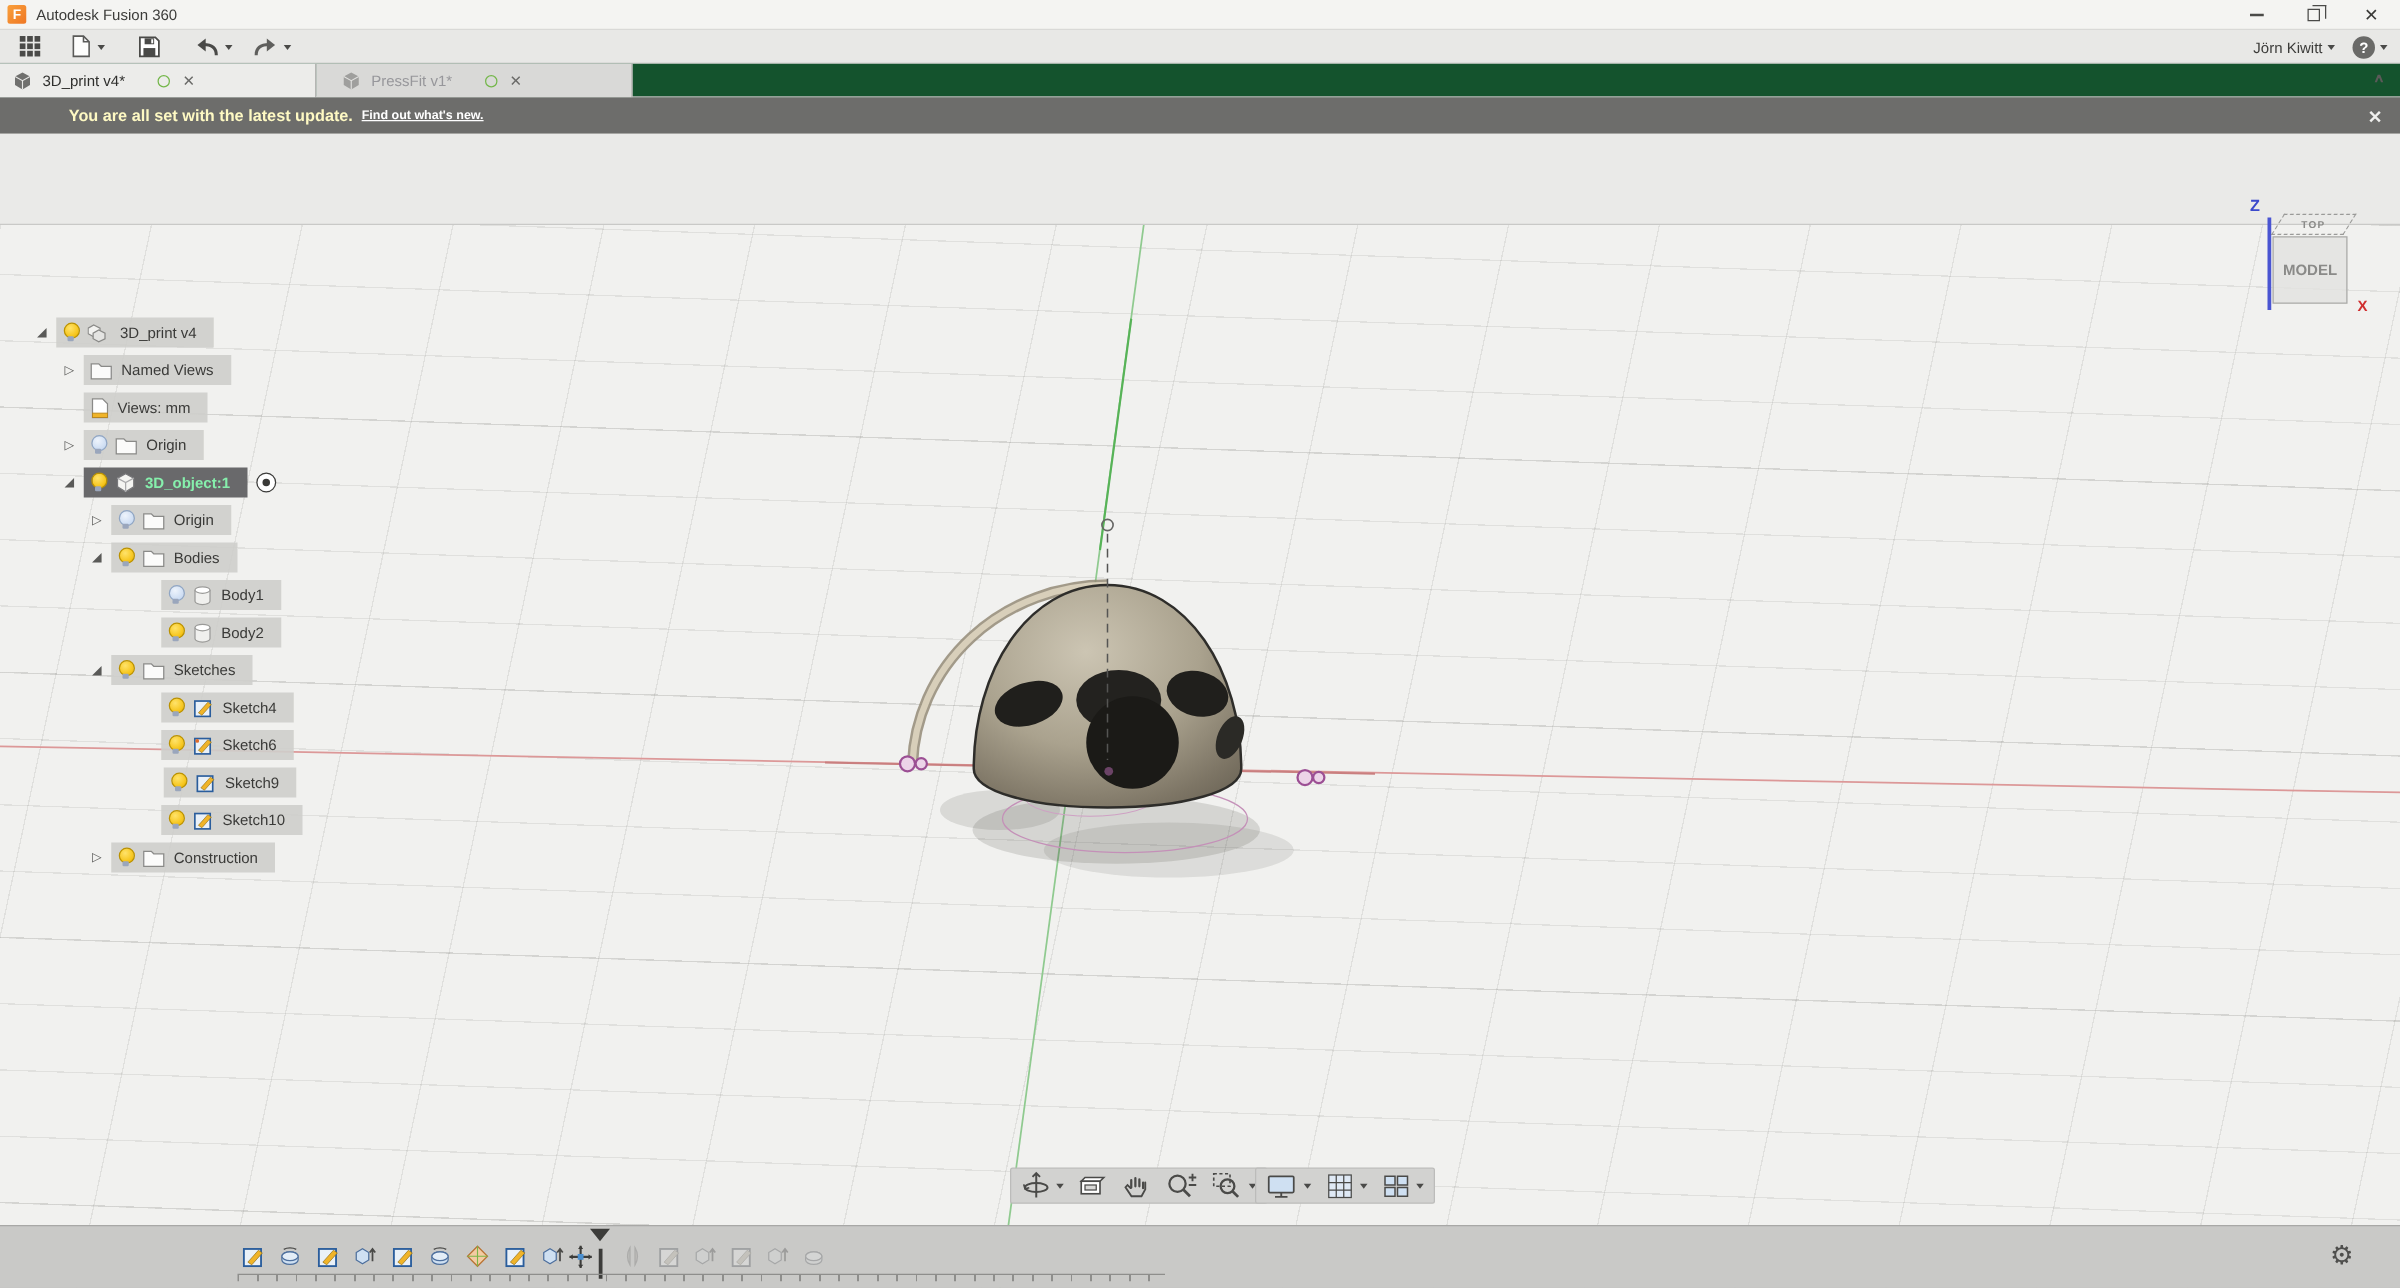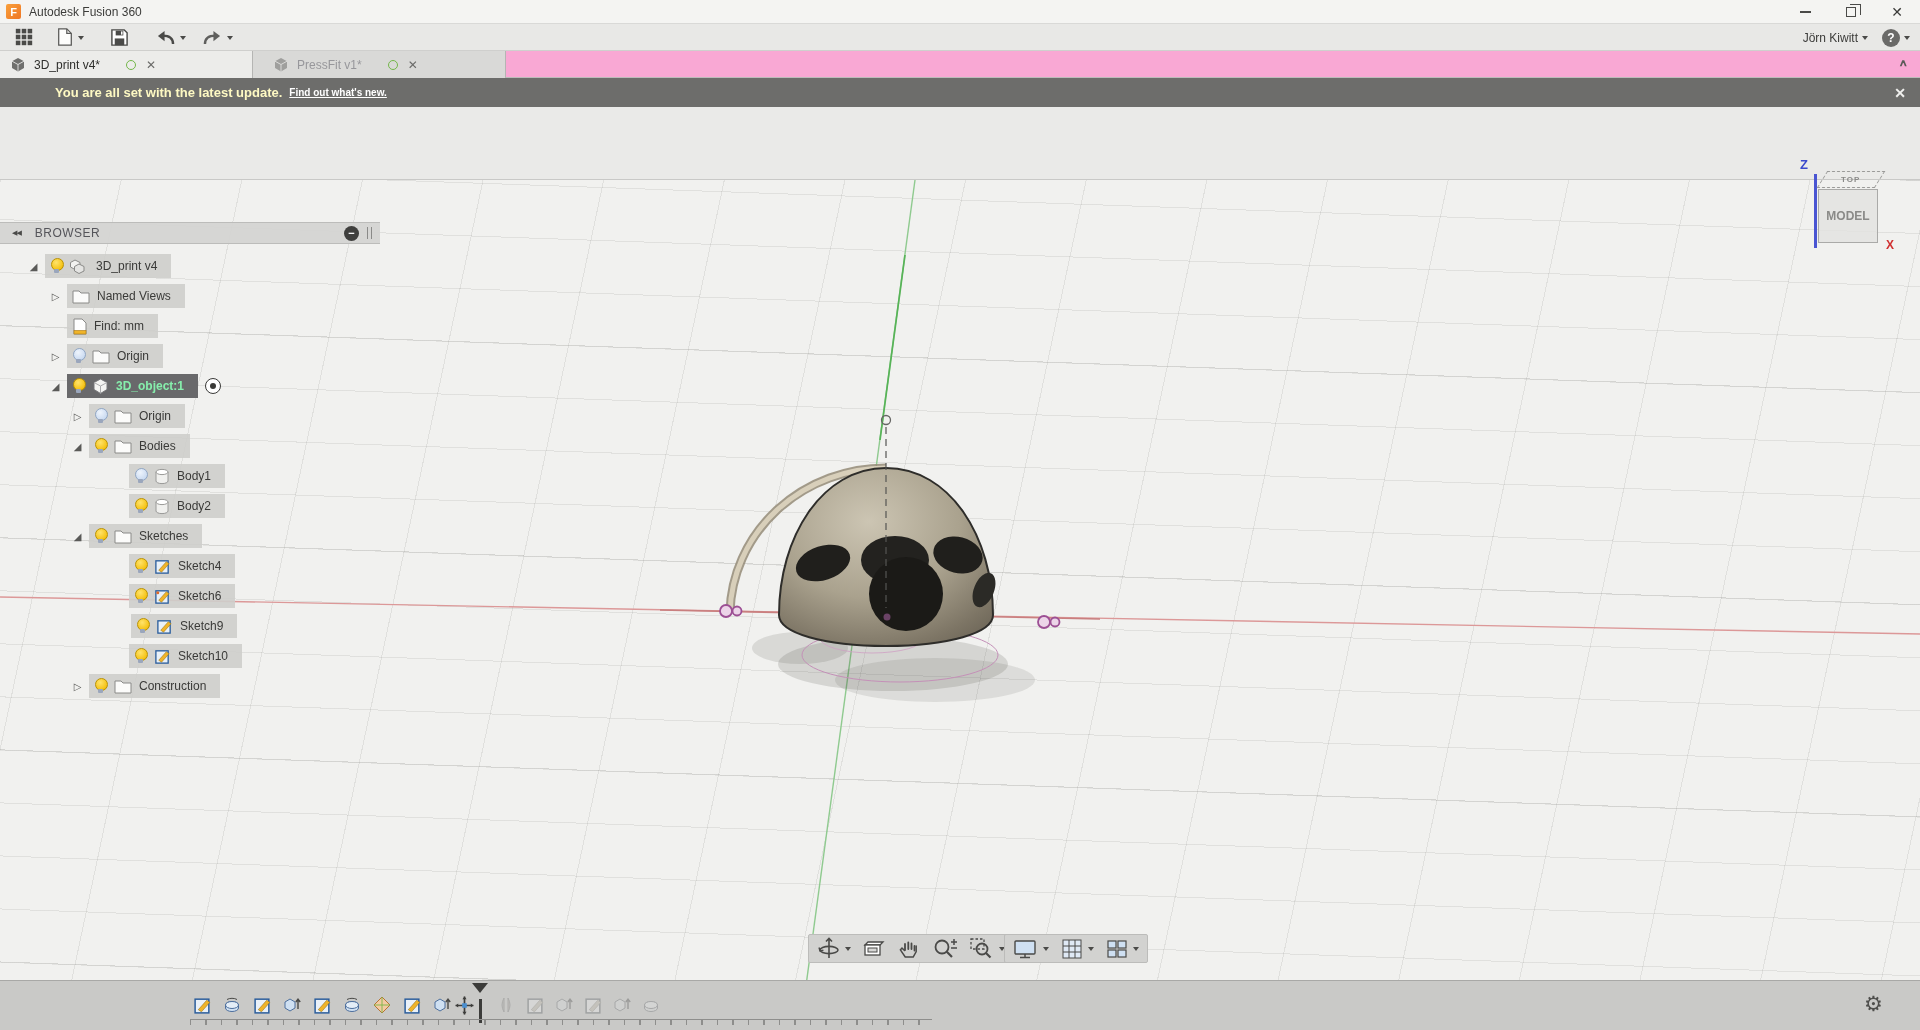--- a/index.html
+++ b/index.html
@@ -21,21 +21,21 @@
 
   
   #qat{left:0;top:24px;width:1920px;height:27px;background:#e8e8e6;border-bottom:1px solid #cfcfcd;display:flex;align-items:center;}
   .qbtn{display:flex;align-items:center;margin-left:14px;}
   .caret{width:0;height:0;border:3.5px solid transparent;border-top:4.5px solid #4a4a48;margin-left:4px;transform:translateY(2px);}
   .qright{position:absolute;right:10px;top:24px;height:27px;display:flex;align-items:center;gap:14px;}
   .username{font-size:12px;color:#3c3c3a;display:flex;align-items:center;}
   .helpc{width:18px;height:18px;border-radius:50%;background:#6a6a68;color:#fff;font-size:12px;font-weight:bold;display:flex;align-items:center;justify-content:center;}
 
   
-  #tabbar{left:0;top:51px;width:1920px;height:27px;background:#f9a8d4;border-bottom:1px solid #bcbcba;display:flex;}
+  #tabbar{left:0;top:51px;width:1920px;height:27px;background:#14532d;border-bottom:1px solid #bcbcba;display:flex;}
   .doctab{height:27px;display:flex;align-items:center;padding:0 10px 0 10px;border-right:1px solid #b5b5b3;}
   .doctab.active{background:#ececea;}
   .doctab.inactive{background:#d9d9d7;padding-left:20px;}
   .tablabel{font-size:12px;margin:0 26px 0 8px;}
   .doctab.active .tablabel{color:#2f2f2d;}
   .doctab.inactive .tablabel{color:#97979b;}
   .rec-circle{width:10px;height:10px;border:1.5px solid #74b74a;border-radius:50%;margin-right:10px;}
   .tabclose{font-size:12px;color:#6a6a68;}
   .tab-chevron{position:absolute;right:12px;top:55px;font-size:13px;color:#5a5a58;transform:scaleY(.75);font-weight:bold;}
 
@@ -550,27 +550,20 @@
   <div class="vc-z-line abs"></div>
   <div class="vc-top abs">
       <span>TOP</span>
     </div>
   <div class="vc-front abs">
       <span>MODEL</span>
     </div>
   <div class="vc-z abs">Z</div>
   <div class="vc-x abs">X</div>
 
-  <div id="browserhead" class="abs">
-    <span class="dbl-arrow">◀◀</span>
-    <span class="panel-title">BROWSER</span>
-    <span style="margin-left:auto"></span>
-    <span class="circ-btn">−</span>
-    <span class="drag-handle"></span>
-  </div>
 
   <div class="trow" style="left:26px;top:254px">
     <span class="tarrow">◢</span>
     <span class="tchip">
         <span class="bulb on"></span>
       <svg width="19" height="17" viewBox="0 0 19 17">
           <path d="M5 2 10 4.5 10 9 5 11.5 0.5 9 0.5 4.5Z" fill="#f2f2f0" stroke="#8a8a88"></path>
           <path d="M9 6 14 8.5 14 13 9 15.5 4.5 13 4.5 8.5Z" fill="#e4e4e2" stroke="#8a8a88"></path>
         </svg>
       <span class="tlabel">3D_print v4</span>
@@ -585,21 +578,21 @@
       <span class="tlabel">Named Views</span>
       </span>
   </div>
   <div class="trow" style="left:48px;top:314px">
     <span class="tarrow"></span>
     <span class="tchip">
       <svg width="15" height="17" viewBox="0 0 15 17">
           <path d="M2 1h8l4 4v11H2Z" fill="#fff" stroke="#8a8a88"></path>
           <rect x="2" y="12.5" width="12" height="3.5" fill="#f0b429" stroke="#b5831c" stroke-width=".7"></rect>
         </svg>
-      <span class="tlabel">Find: mm</span>
+      <span class="tlabel">Views: mm</span>
       </span>
   </div>
   <div class="trow" style="left:48px;top:344px">
     <span class="tarrow">▷</span>
     <span class="tchip">
         <span class="bulb off"></span>
       <svg width="18" height="15" viewBox="0 0 18 15">
           <path d="M1 2h6l2 2h8v10H1Z" fill="#fbfbfa" stroke="#8a8a88"></path>
         </svg>
       <span class="tlabel">Origin</span>

